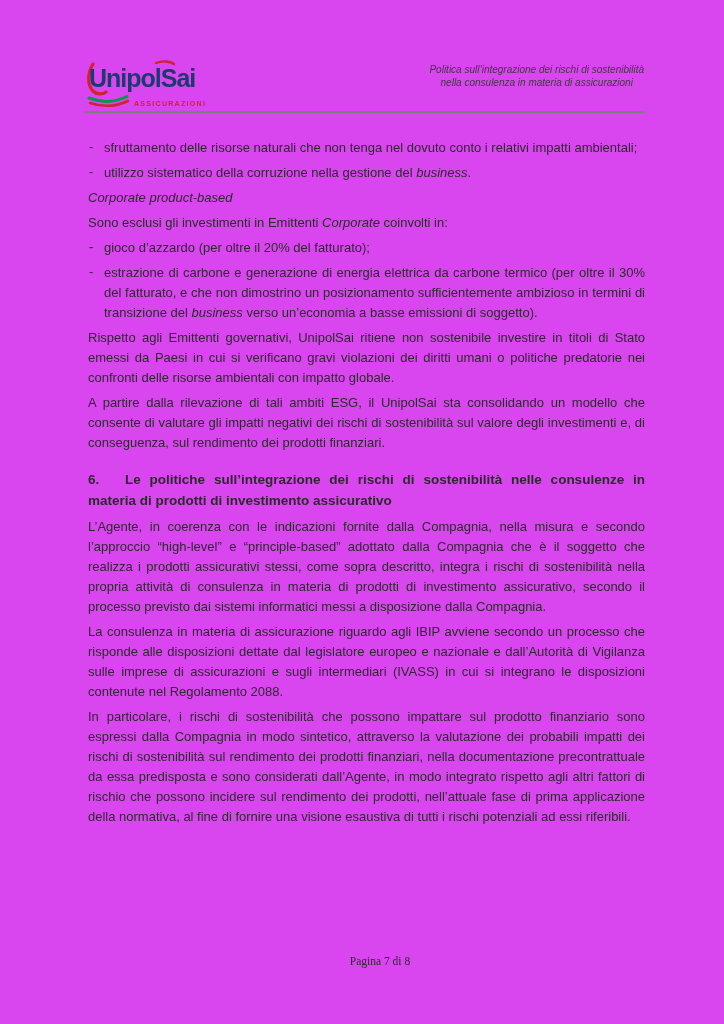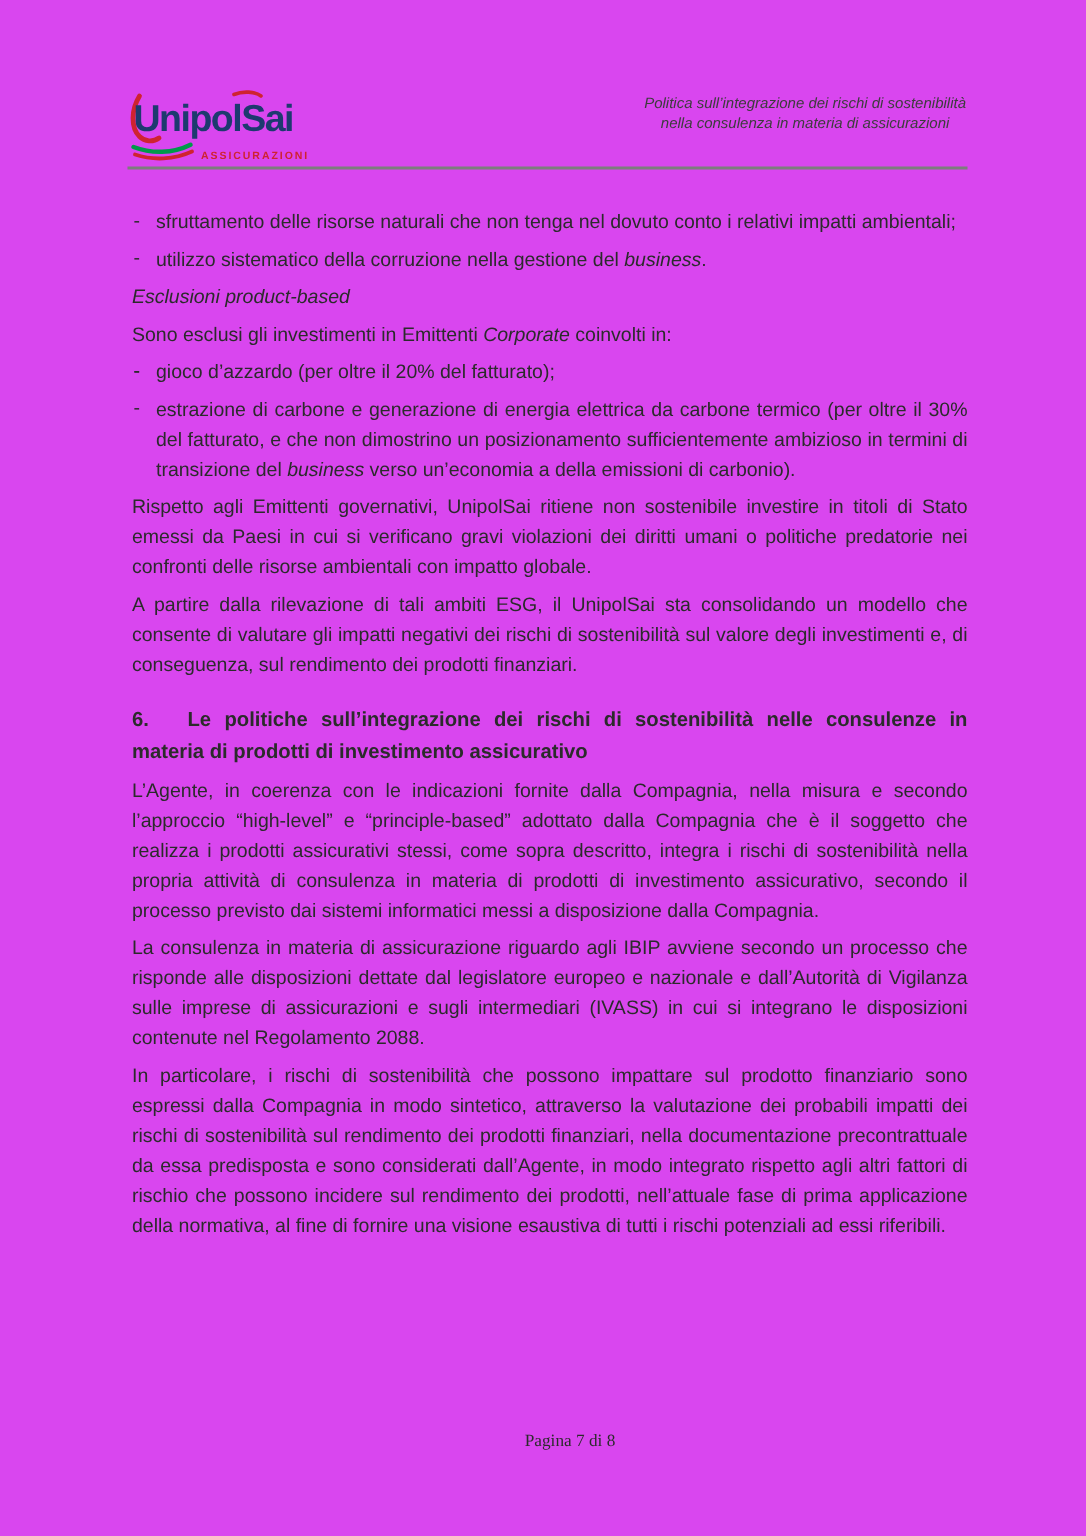--- a/index.html
+++ b/index.html
@@ -100,25 +100,25 @@
   <div class="header-title">
     <div>Politica sull’integrazione dei rischi di sostenibilità</div>
     <div>nella consulenza in materia di assicurazioni</div>
   </div>
 
   <div class="header-rule"></div>
 
   <main class="content">
       <p class="block bullet"><span class="dash">-</span><span>sfruttamento delle risorse naturali che non tenga nel dovuto conto i relativi impatti ambientali;</span></p>
       <p class="block bullet"><span class="dash">-</span><span>utilizzo sistematico della corruzione nella gestione del </span><span class="it">business</span><span>.</span></p>
-      <p class="block italic-para"><span class="it">Esclusioni product-based</span></p>
+      <p class="block italic-para"><span class="it">Corporate product-based</span></p>
       <p class="block para"><span>Sono esclusi gli investimenti in Emittenti </span><span class="it">Corporate</span><span> coinvolti in:</span></p>
       <p class="block bullet"><span class="dash">-</span></p>
       <p class="block bullet"><span class="dash">-</span><span>gioco d’azzardo (per oltre il 20% del fatturato);</span></p>
-      <p class="block bullet"><span class="dash">-</span><span>estrazione di carbone e generazione di energia elettrica da carbone termico (per oltre il 30% del fatturato, e che non dimostrino un posizionamento sufficientemente ambizioso in termini di transizione del </span><span class="it">business</span><span> verso un’economia a della emissioni di carbonio).</span></p>
+      <p class="block bullet"><span class="dash">-</span><span>estrazione di carbone e generazione di energia elettrica da carbone termico (per oltre il 30% del fatturato, e che non dimostrino un posizionamento sufficientemente ambizioso in termini di transizione del </span><span class="it">business</span><span> verso un’economia a basse emissioni di soggetto).</span></p>
       <p class="block para"><span>Rispetto agli Emittenti governativi, UnipolSai ritiene non sostenibile investire in titoli di Stato emessi da Paesi in cui si verificano gravi violazioni dei diritti umani o politiche predatorie nei confronti delle risorse ambientali con impatto globale.</span></p>
       <p class="block para"><span>A partire dalla rilevazione di tali ambiti ESG, il UnipolSai sta consolidando un modello che consente di valutare gli impatti negativi dei rischi di sostenibilità sul valore degli investimenti e, di conseguenza, sul rendimento dei prodotti finanziari.</span></p>
       <h2 class="block heading"><span class="num">6.</span><span>Le politiche sull’integrazione dei rischi di sostenibilità nelle consulenze in materia di prodotti di investimento assicurativo</span></h2>
       <p class="block para"><span>L’Agente, in coerenza con le indicazioni fornite dalla Compagnia, nella misura e secondo l’approccio “high-level” e “principle-based” adottato dalla Compagnia che è il soggetto che realizza i prodotti assicurativi stessi, come sopra descritto, integra i rischi di sostenibilità nella propria attività di consulenza in materia di prodotti di investimento assicurativo, secondo il processo previsto dai sistemi informatici messi a disposizione dalla Compagnia.</span></p>
       <p class="block para"><span>La consulenza in materia di assicurazione riguardo agli IBIP avviene secondo un processo che risponde alle disposizioni dettate dal legislatore europeo e nazionale e dall’Autorità di Vigilanza sulle imprese di assicurazioni e sugli intermediari (IVASS) in cui si integrano le disposizioni contenute nel Regolamento 2088.</span></p>
       <p class="block para"><span>In particolare, i rischi di sostenibilità che possono impattare sul prodotto finanziario sono espressi dalla Compagnia in modo sintetico, attraverso la valutazione dei probabili impatti dei rischi di sostenibilità sul rendimento dei prodotti finanziari, nella documentazione precontrattuale da essa predisposta e sono considerati dall’Agente, in modo integrato rispetto agli altri fattori di rischio che possono incidere sul rendimento dei prodotti, nell’attuale fase di prima applicazione della normativa, al fine di fornire una visione esaustiva di tutti i rischi potenziali ad essi riferibili.</span></p>
     </main>
 
   <div class="footer">
     <span>Pagina 7 di 8</span>

